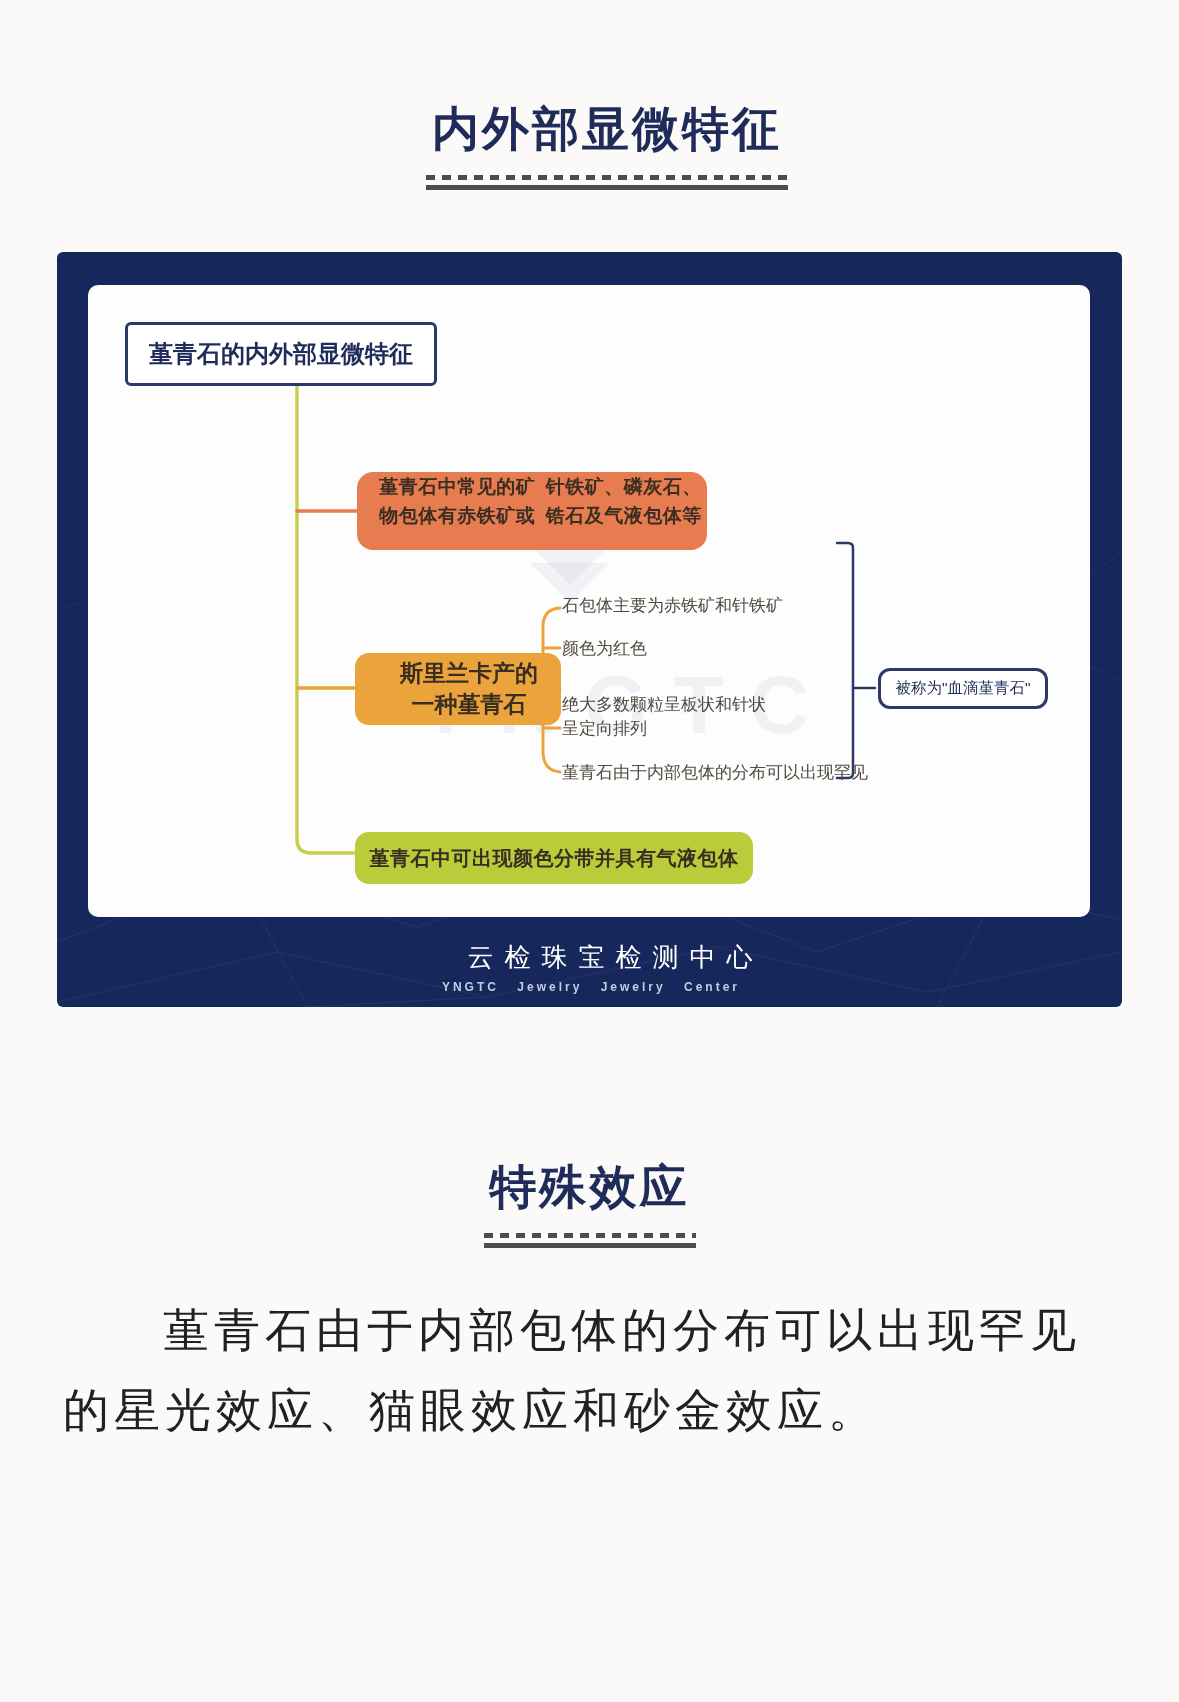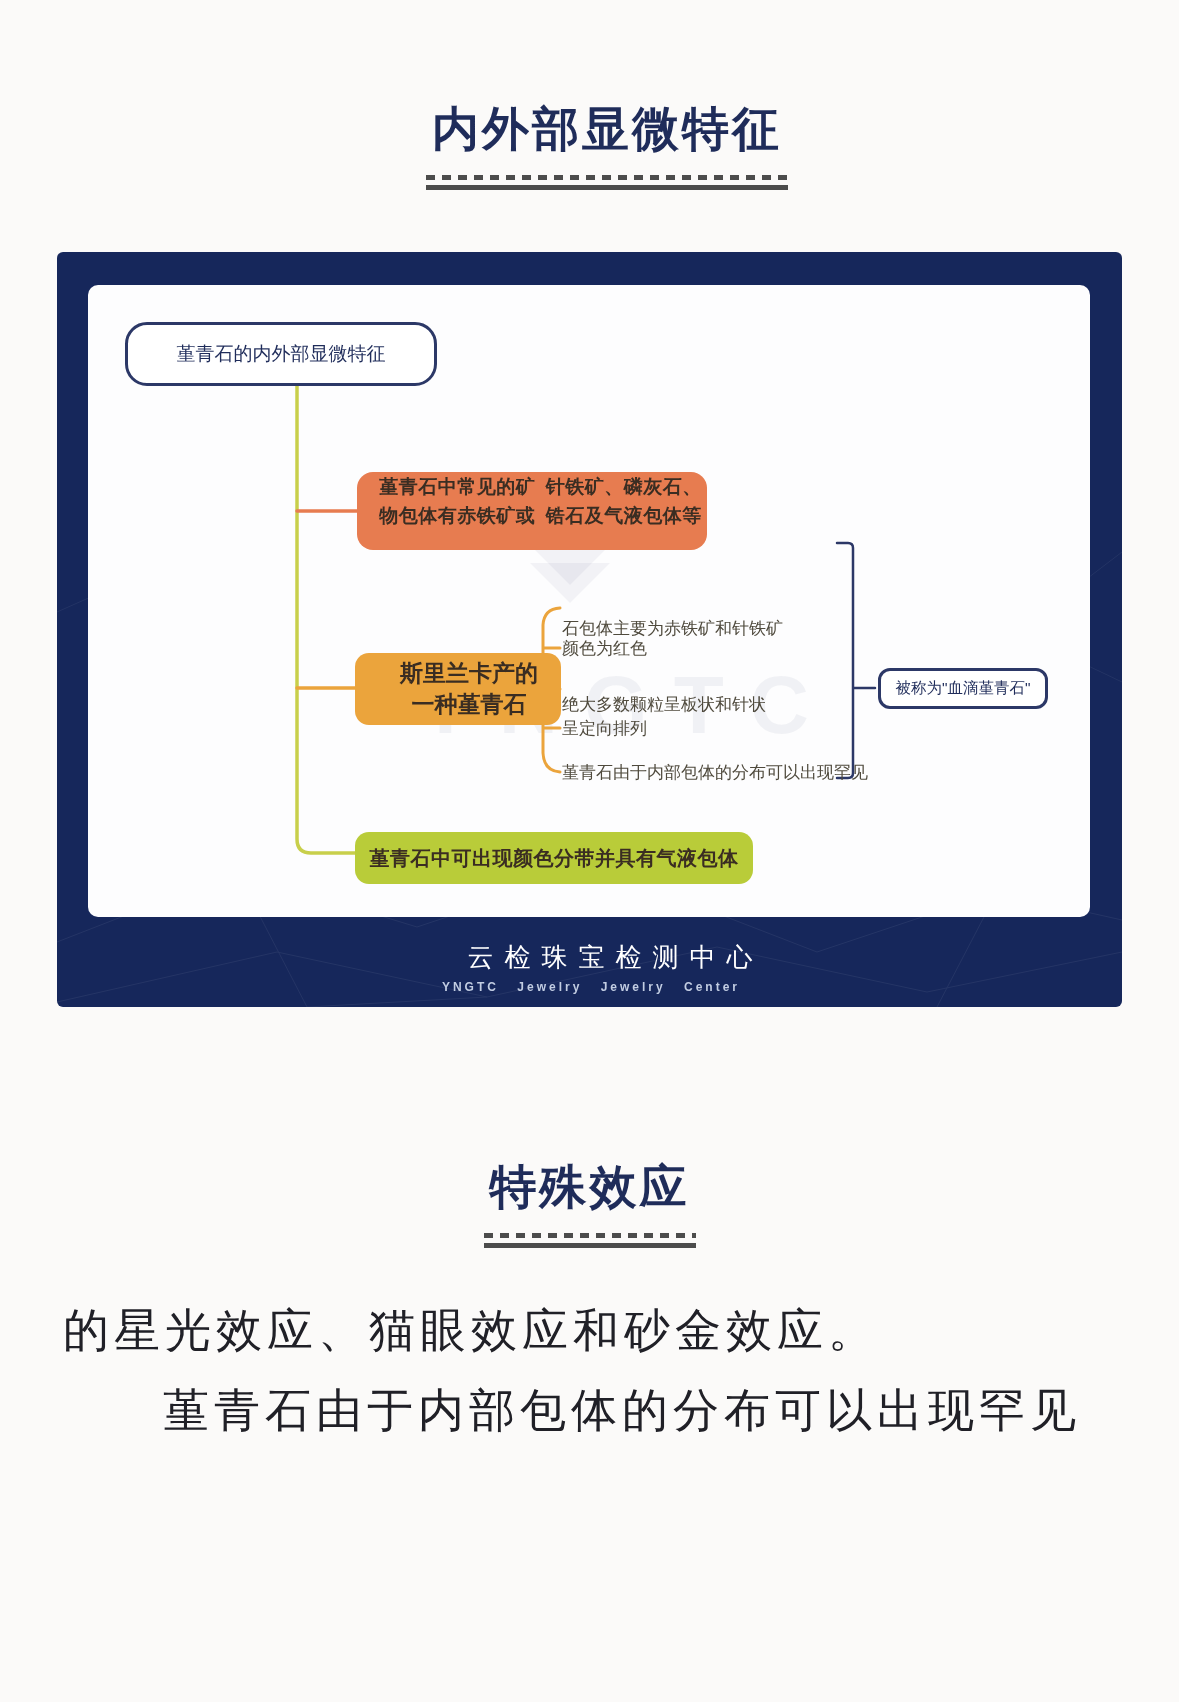--- a/index.html
+++ b/index.html
@@ -21,21 +21,21 @@
 
   
   .card{position:absolute;left:57px;top:252px;width:1065px;height:755px;background:var(--card-navy,#16275b);border-radius:6px;}
   .card-mesh{position:absolute;left:0;top:0;width:100%;height:100%;}
   .panel{position:absolute;left:31px;top:33px;width:1002px;height:632px;background:var(--panel-white,#fdfdfe);border-radius:10px;overflow:hidden;}
   .panel svg.connectors{position:absolute;left:0;top:0;width:1002px;height:632px;}
 
   
   .node{position:absolute;display:flex;align-items:center;justify-content:center;text-align:center;}
   .root-node{left:37px;top:37px;width:312px;height:64px;background:#fff;border:3px solid var(--node-border,#2c3867);
-    border-radius:22px;font-size:19px;font-weight:normal;color:var(--title-navy,#1f2c5a);}
+    border-radius:6px;font-size:24px;font-weight:bold;color:var(--title-navy,#1f2c5a);}
   .orange-node{left:269px;top:187px;width:350px;height:78px;background:var(--orange,#e77c50);border-radius:16px;
     font-size:19px;font-weight:bold;color:var(--box-text,#3a2d22);line-height:29px;letter-spacing:.5px;align-items:flex-start;padding-left:17px;}
   .amber-node{left:267px;top:368px;width:206px;height:72px;background:var(--amber,#eba43c);border-radius:14px;
     font-size:23px;font-weight:bold;color:var(--box-text,#3a2d22);line-height:31px;flex-direction:column;align-items:center;padding-left:22px;}
   .green-node{left:267px;top:547px;width:398px;height:52px;background:var(--green,#b9cc39);border-radius:14px;
     font-size:20px;font-weight:bold;color:var(--box-text,#3a2d22);letter-spacing:.5px;}
   .blood-node{left:790px;top:383px;width:170px;height:41px;background:#fff;border:3px solid var(--node-border,#2c3867);
     border-radius:12px;font-size:15.5px;color:var(--title-navy,#1f2c5a);font-weight:500;}
   .branch-item{position:absolute;left:474px;height:22px;font-size:17px;color:var(--item-text,#4f4a3d);white-space:nowrap;display:flex;align-items:center;}
 
@@ -108,21 +108,21 @@
       <div class="node orange-node">
         <span>堇青石中常见的矿物包体有赤铁矿或</span>
         <span>针铁矿、磷灰石、锆石及气液包体等</span>
       </div>
 
       <div class="node amber-node">
         <span>斯里兰卡产的</span>
         <span>一种堇青石</span>
       </div>
 
-      <div class="branch-item" style="top:332px;">石包体主要为赤铁矿和针铁矿</div>
+      <div class="branch-item" style="top:309px;">石包体主要为赤铁矿和针铁矿</div>
       <div class="branch-item" style="top:352px;">颜色为红色</div>
       <div class="branch-item" style="top:408px;">绝大多数颗粒呈板状和针状</div>
       <div class="branch-item" style="top:432px;">呈定向排列</div>
       <div class="branch-item" style="top:476px;">堇青石由于内部包体的分布可以出现罕见</div>
 
       <div class="node blood-node">
         <span>被称为"血滴堇青石"</span>
       </div>
 
       <div class="node green-node">
@@ -135,17 +135,17 @@
     <div class="footer-en">YNGTC Jewelry Jewelry Center</div>
   </div>
 
   <div class="section-head" style="top:1156px;">
     <h1>特殊效应</h1>
     <div class="dash-line" style="width:212px;"></div>
     <div class="solid-line" style="width:212px;"></div>
   </div>
 
   <div class="body-par">
+    <div class="line indent">堇青石由于内部包体的分布可以出现罕见</div>
     <div class="line">的星光效应、猫眼效应和砂金效应。</div>
-    <div class="line indent">堇青石由于内部包体的分布可以出现罕见</div>
   </div>
 
 </div>
 
 </body></html>

